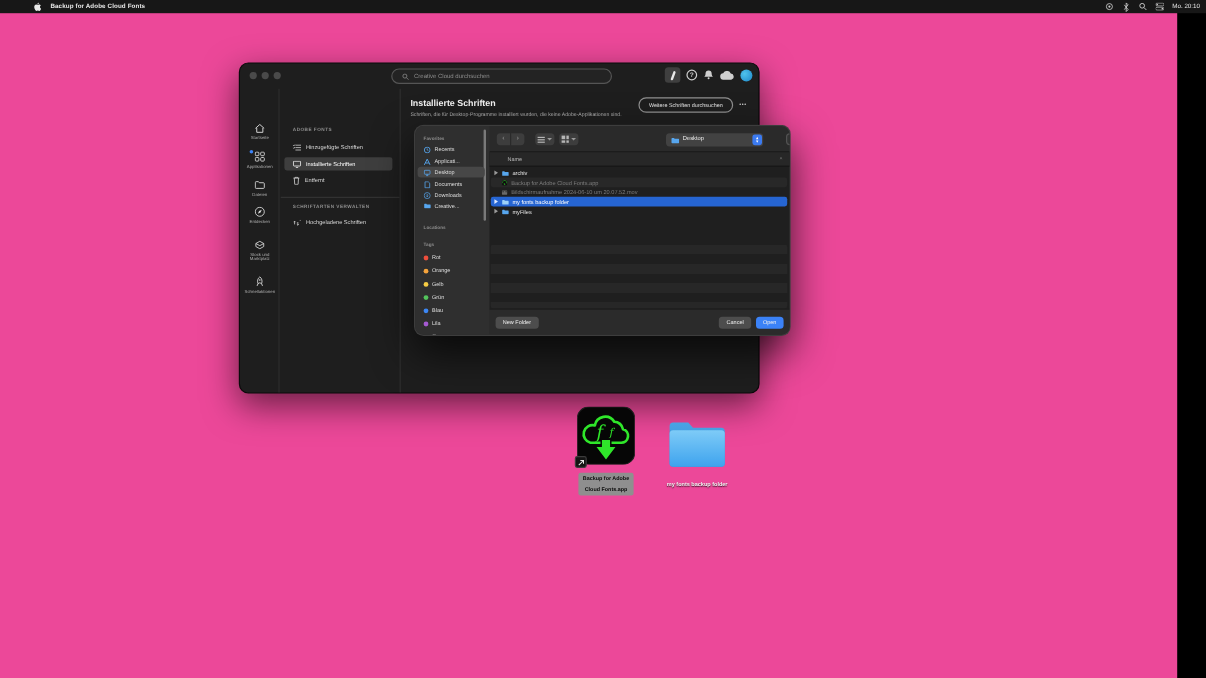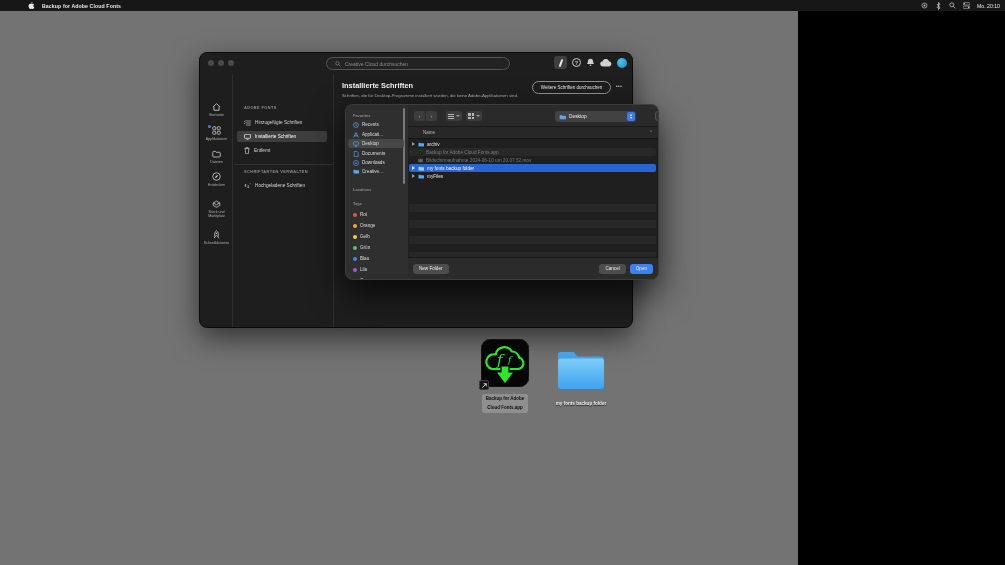--- a/index.html
+++ b/index.html
@@ -1,18 +1,18 @@
 <!DOCTYPE html>
 <html><head>
 <meta charset="utf-8">
 <style>
   * { margin:0; padding:0; box-sizing:border-box; }
   html,body { width:1005px; height:565px; background:#000; overflow:hidden;
               font-family:"Liberation Sans","DejaVu Sans",sans-serif; }
-  .desktop { position:relative; width:798px; height:565px; background:#737373; }
+  .desktop { position:relative; width:981px; height:565px; background:#ec4899; }
 
   
   .menubar { position:absolute; left:0; top:0; width:1005px; height:11px; background:#171717;
              display:flex; align-items:center; color:#e8e8e8; font-size:5.2px; }
   .mb-left { display:flex; align-items:center; gap:7px; padding-left:28px; }
   .mb-appname { font-weight:bold; letter-spacing:.1px; }
   .mb-right { margin-left:auto; display:flex; align-items:center; gap:7px; padding-right:5px; }
   .mb-ico { display:inline-flex; width:7px; height:7px; align-items:center; justify-content:center; }
   .mb-clock { font-size:5.2px; color:#e8e8e8; }
 

